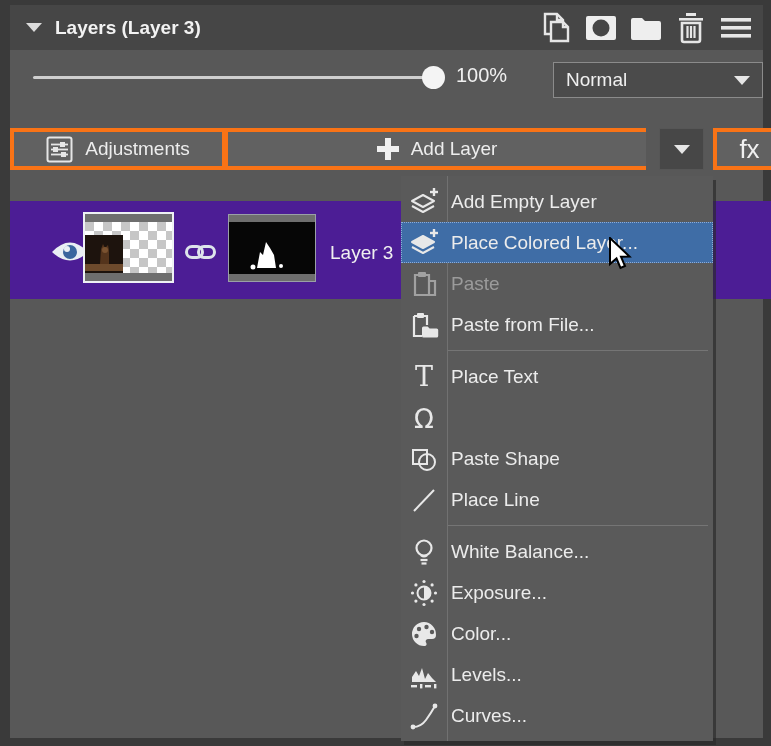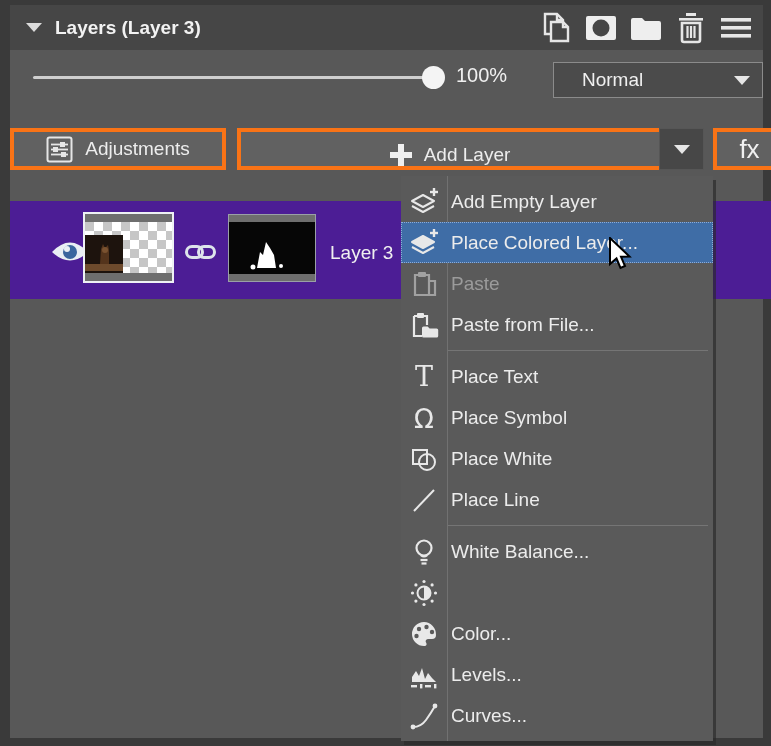--- a/index.html
+++ b/index.html
@@ -36,35 +36,35 @@
   .slider-handle {
     position:absolute; left:412px; top:61px; width:23px; height:23px;
     border-radius:50%; background:#f4f4f4;
   }
   .opacity-value { position:absolute; left:446px; top:59px; font-size:20px; color:#f0f0f0; }
   .blend-select {
     position:absolute; left:543px; top:57px; width:210px; height:36px;
     background:#4b4b4b; border:1px solid #8b8b8b;
     display:flex; align-items:center;
   }
-  .blend-label { margin-left:28px; font-size:19px; color:#f0f0f0; }
+  .blend-label { margin-left:12px; font-size:19px; color:#f0f0f0; }
   .blend-caret {
     margin-left:auto; margin-right:12px; width:0; height:0;
     border-left:8px solid transparent; border-right:8px solid transparent;
     border-top:9px solid #e6e6e6;
   }
   
   .btn {
     position:absolute; top:123px; height:42px;
     background:#616161; border:4px solid #f97316;
     display:flex; align-items:center; justify-content:center;
     font-size:19px; color:#ededed; gap:12px;
   }
   .btn-adjustments { left:0px; width:216px; }
-  .btn-addlayer { left:227px; width:422px; border-right:none;align-items:flex-end; }
+  .btn-addlayer { left:214px; width:422px; border-right:none; }
   .btn-addlayer-arrow {
     left:649px; width:45px; background:#474747; border:1px solid #565656;
   }
   .arrow-caret {
     width:0; height:0;
     border-left:8px solid transparent; border-right:8px solid transparent;
     border-top:9px solid #e6e6e6;
   }
   .btn-fx { left:703px; width:73px; font-size:26px; color:#f0f0f0; }
   
@@ -311,31 +311,30 @@
       </span>
       <span class="mi-label">Place Text</span>
     </div>
 
     <div class="menu-item">
       <span class="mi-icon">
         <svg width="30" height="30" viewBox="0 0 30 30">
           <text x="15" y="25" text-anchor="middle" font-family="DejaVu Sans, sans-serif" font-size="26" fill="#e8e8e8">Ω</text>
         </svg>
       </span>
-      <span class="mi-label">Place Symbol</span>
     </div>
 
     <div class="menu-item">
       <span class="mi-icon">
         <svg width="30" height="30" viewBox="0 0 30 30">
           <rect x="4" y="6" width="14" height="14" fill="none" stroke="#e8e8e8" stroke-width="2"></rect>
           <circle cx="18" cy="18" r="8" fill="none" stroke="#e8e8e8" stroke-width="2"></circle>
         </svg>
       </span>
-      <span class="mi-label">Place White</span>
+      <span class="mi-label">Paste Shape</span>
     </div>
 
     <div class="menu-item">
       <span class="mi-icon">
         <svg width="30" height="30" viewBox="0 0 30 30">
           <line x1="5" y1="26" x2="25" y2="5" stroke="#e8e8e8" stroke-width="2"></line>
         </svg>
       </span>
       <span class="mi-label">Place Line</span>
     </div>
@@ -362,20 +361,21 @@
           <circle cx="15" cy="3.5" r="1.6" fill="#e8e8e8"></circle>
           <circle cx="15" cy="26.5" r="1.6" fill="#e8e8e8"></circle>
           <circle cx="3.5" cy="15" r="1.6" fill="#e8e8e8"></circle>
           <circle cx="26.5" cy="15" r="1.6" fill="#e8e8e8"></circle>
           <circle cx="6.9" cy="6.9" r="1.6" fill="#e8e8e8"></circle>
           <circle cx="23.1" cy="6.9" r="1.6" fill="#e8e8e8"></circle>
           <circle cx="6.9" cy="23.1" r="1.6" fill="#e8e8e8"></circle>
           <circle cx="23.1" cy="23.1" r="1.6" fill="#e8e8e8"></circle>
         </svg>
       </span>
+      <span class="mi-label">Exposure...</span>
     </div>
 
     <div class="menu-item">
       <span class="mi-icon">
         <svg width="30" height="30" viewBox="0 0 30 30">
           <path d="M15 3 a12 12 0 1 0 0 24 c3 0 3-2 2-3.5 c-1-1.5 0-3.5 2.5-3.5 h3.5 a4 4 0 0 0 4-4 a12.5 12.5 0 0 0 -12 -13 z" fill="#e8e8e8"></path>
           <circle cx="10" cy="10" r="2.2" fill="#5a5a5a"></circle>
           <circle cx="17.5" cy="8" r="2.2" fill="#5a5a5a"></circle>
           <circle cx="7.5" cy="17" r="2.2" fill="#5a5a5a"></circle>
           <circle cx="23" cy="13" r="2.2" fill="#5a5a5a"></circle>

